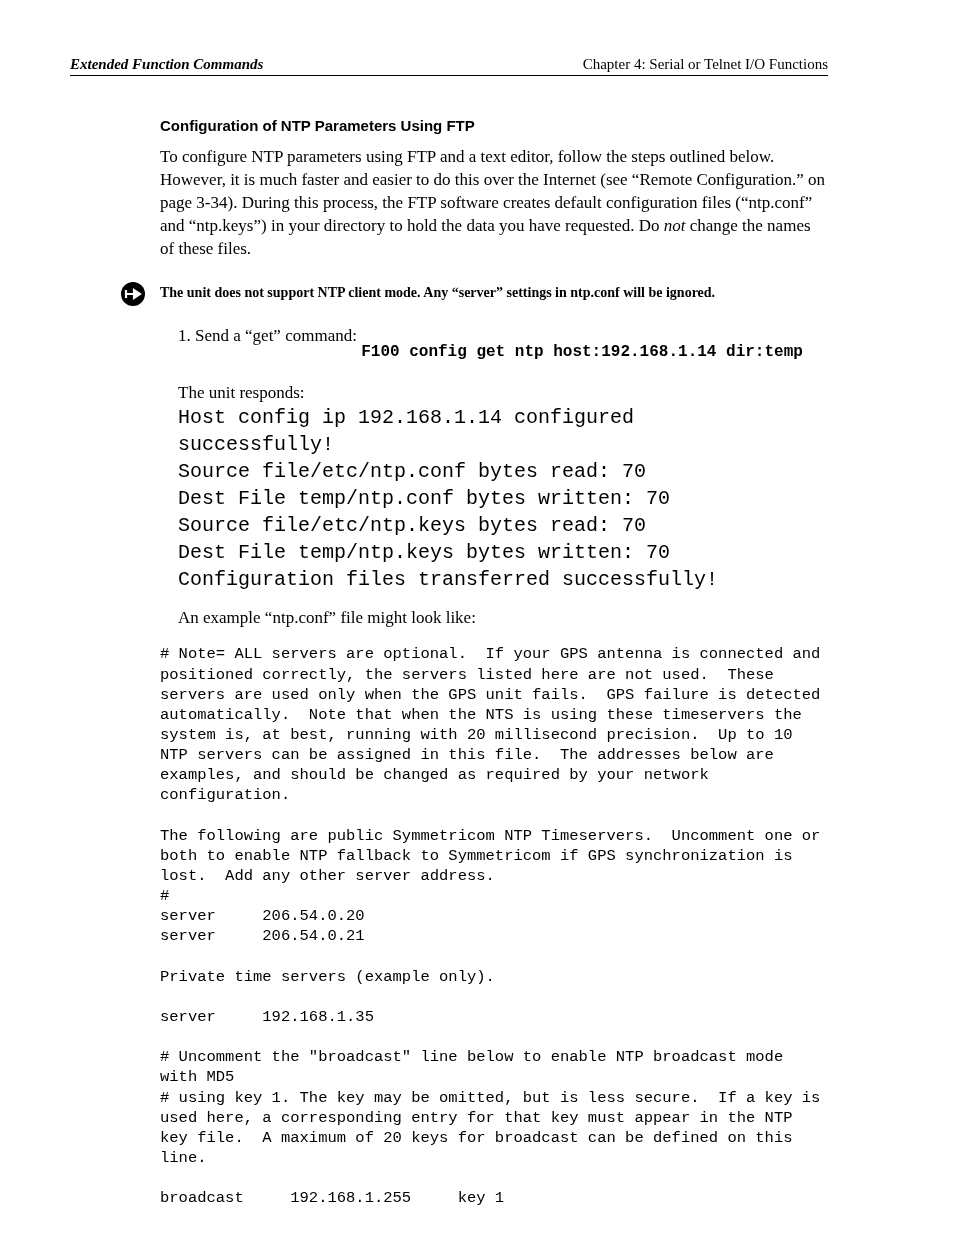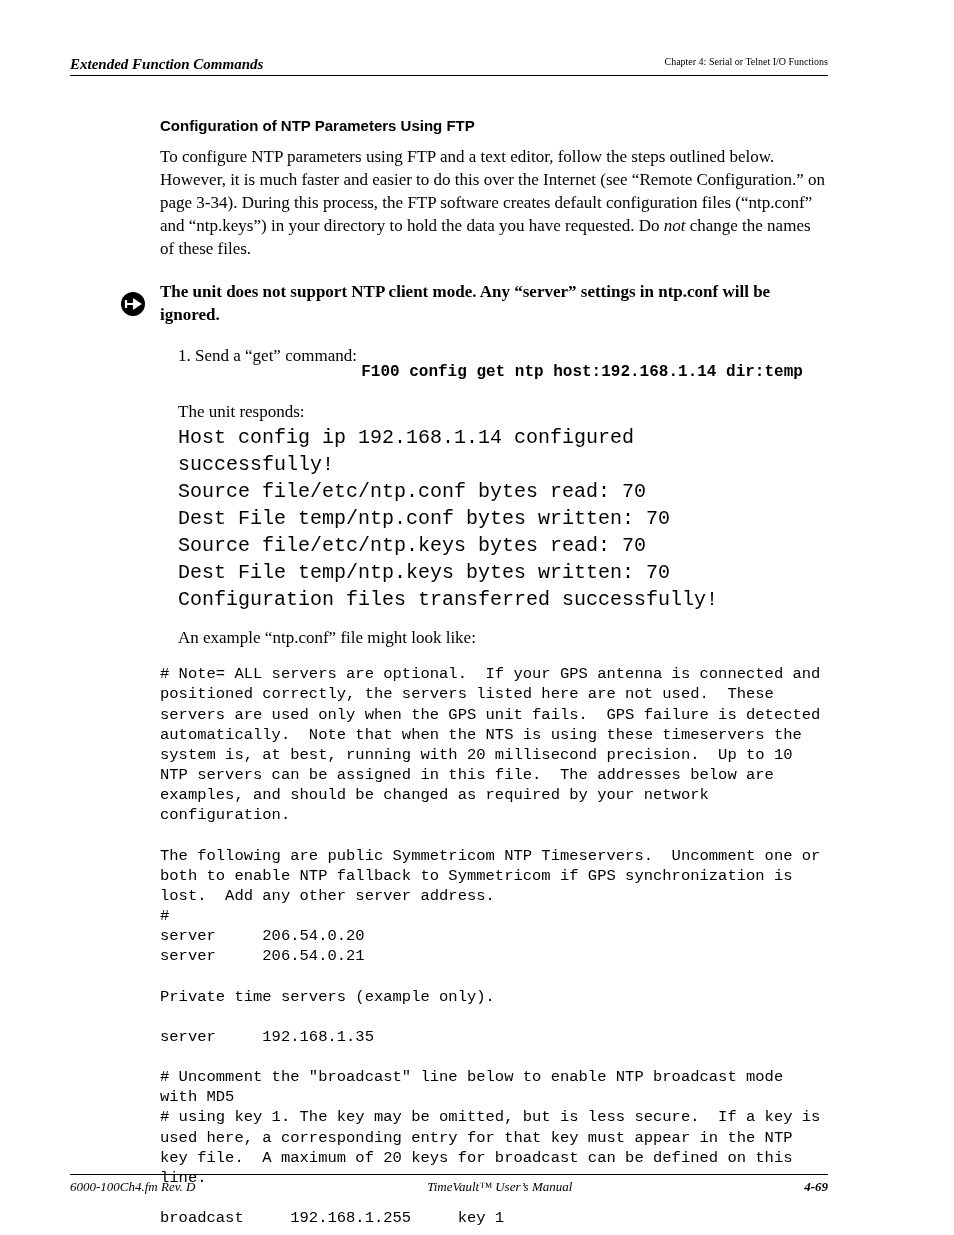--- a/index.html
+++ b/index.html
@@ -17,21 +17,21 @@
     position: relative;
   }
   .header {
     display: flex;
     justify-content: space-between;
     border-bottom: 1px solid #000;
     padding-bottom: 2px;
     font-size: 15px;
   }
   .header-left { font-style: italic; font-weight: bold; }
-  .header-right { font-size: 10px; }
+  .header-right { font-size: 15px; }
   .content {
     margin-left: 90px;
     margin-top: 40px;
     font-size: 17px;
     line-height: 1.35;
   }
   .section-title {
     font-family: Arial, Helvetica, sans-serif;
     font-weight: bold;
     font-size: 15px;
@@ -46,21 +46,21 @@
     margin: 8px 0 18px -40px;
   }
   .note-icon {
     width: 26px;
     height: 26px;
     flex-shrink: 0;
     margin-right: 14px;
   }
   .note-text {
     font-weight: bold;
-    font-size: 17px;
+    font-size: 14px;
   }
   .step-row {
     display: flex;
     margin-bottom: 18px;
     margin-left: 18px;
   }
   .step-label { flex-shrink: 0; }
   .mono { font-family: "Courier New", Courier, monospace; font-size: 16px; margin-top: 17px; }
   .bold { font-weight: bold; }
   .resp-row {
@@ -147,19 +147,14 @@
 Private time servers (example only).
 
 server     192.168.1.35
 
 # Uncomment the "broadcast" line below to enable NTP broadcast mode with MD5
 # using key 1. The key may be omitted, but is less secure.  If a key is used here, a corresponding entry for that key must appear in the NTP key file.  A maximum of 20 keys for broadcast can be defined on this line.
 
 broadcast     192.168.1.255     key 1</div>
   </div>
 
-  <div class="footer">
-    <span>6000-100Ch4.fm  Rev. D</span>
-    <span class="footer-center">TimeVault™ User’s Manual</span>
-    <span class="footer-right">4-69</span>
-  </div>
 
 </div>
 
 </body></html>

